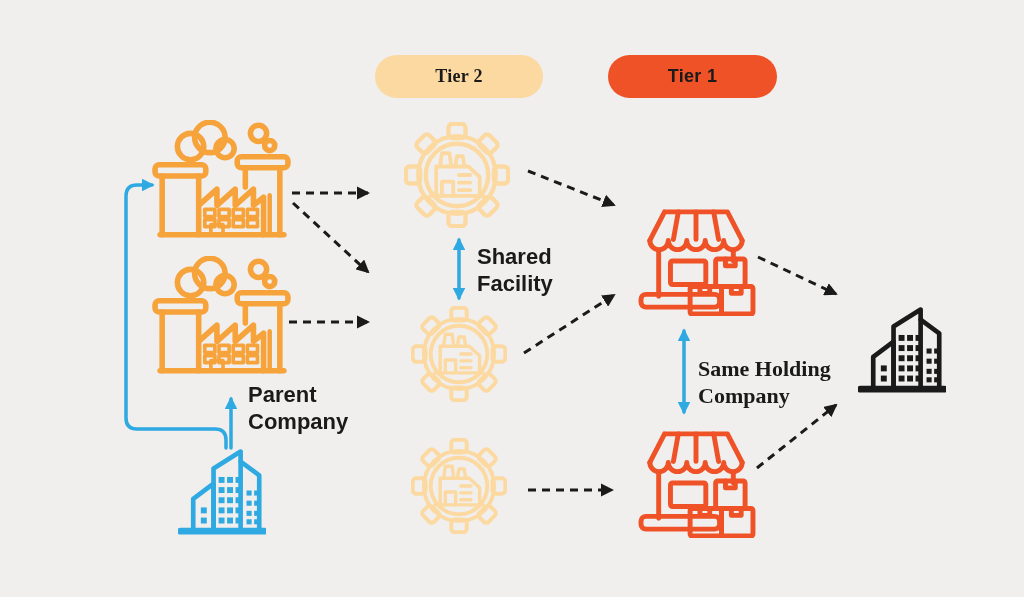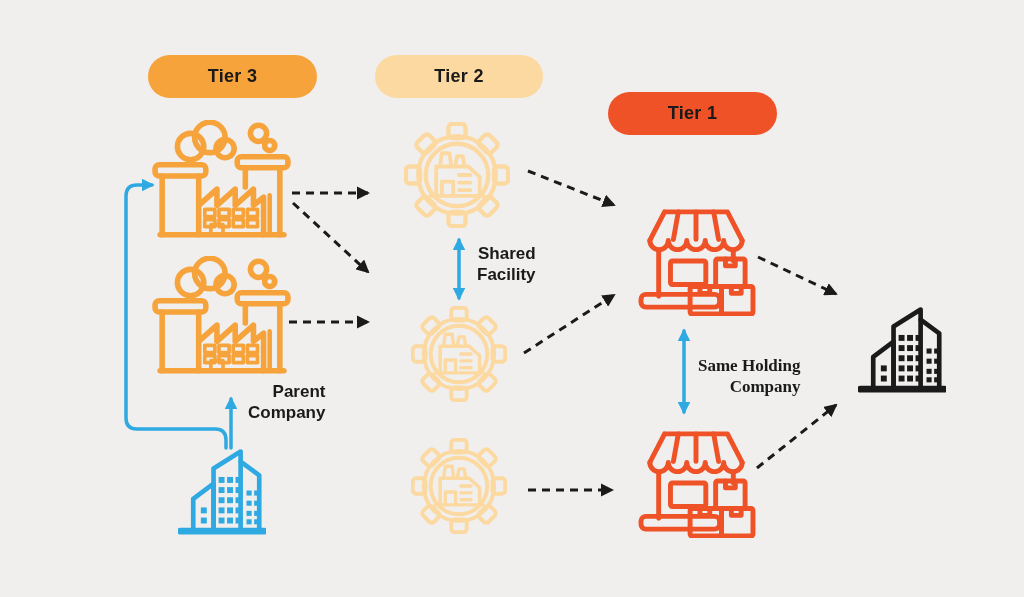--- a/index.html
+++ b/index.html
@@ -10,31 +10,31 @@
   }
   .overlay{position:absolute;left:0;top:0;width:1024px;height:597px;pointer-events:none;}
   .dash{fill:none;stroke:var(--ink,#1a1a1a);stroke-width:3;stroke-dasharray:8 6;}
   .bluearrow{fill:none;stroke:var(--blue,#2ea9e1);stroke-width:3.5;stroke-linecap:round;}
   .pill{
     position:absolute;height:43px;border-radius:22px;
     display:flex;align-items:center;justify-content:center;
     font-weight:bold;font-size:18px;letter-spacing:.3px;color:var(--ink,#1a1a1a);
   }
   .pill-t3{background:var(--tier3-orange,#f6a33c);}
-  .pill-t2{background:var(--tier2-peach,#fcd9a1);}
+  .pill-t2{background:var(--tier2-peach,#fcd9a1);font-family:Liberation Serif, serif;}
   .pill-t1{background:var(--tier1-red,#ef5226);}
   .icon{position:absolute;}
   .c-t3{color:var(--tier3-orange,#f6a33c);}
   .c-t2{color:var(--tier2-peach,#fcd9a1);}
   .c-t1{color:var(--tier1-red,#ef5226);}
   .c-blue{color:var(--blue,#2ea9e1);}
   .c-ink{color:var(--ink,#1a1a1a);}
   .lbl{
-    position:absolute;font-weight:bold;font-size:17px;line-height:1.22;
-    color:var(--ink,#1a1a1a);white-space:pre-line;text-align:right;
+    position:absolute;font-weight:bold;font-size:22px;line-height:1.22;
+    color:var(--ink,#1a1a1a);white-space:pre-line;
   }
 </style>
 </head>
 <body>
 
 <div class="canvas">
 
   <svg class="overlay" viewBox="0 0 1024 597" aria-hidden="true">
     <defs>
       <marker id="ah-black" viewBox="0 0 10 10" refX="8.5" refY="5" markerWidth="4.4" markerHeight="4.4" orient="auto-start-reverse">
@@ -156,23 +156,22 @@
     <path class="dash" d="M758 257 L836 294" marker-end="url(#ah-black)"></path>
     <path class="dash" d="M757 468 L836 405" marker-end="url(#ah-black)"></path>
 
     <path class="bluearrow" d="M226 448 V440 Q226 429 215 429 H137 Q126 429 126 418 V196 Q126 185 137 185 H152" marker-end="url(#ah-blue)"></path>
     <path class="bluearrow" d="M231 448 V399" marker-end="url(#ah-blue)"></path>
 
     <path class="bluearrow" d="M459 240 V298" marker-start="url(#ah-blue)" marker-end="url(#ah-blue)"></path>
     <path class="bluearrow" d="M684 331 V412" marker-start="url(#ah-blue)" marker-end="url(#ah-blue)"></path>
   </svg>
 
-  <div class="pill pill-t3" style="left:148px;top:55px;width:169px;">Tier 3</div>
   <div class="pill pill-t2" style="left:375px;top:55px;width:168px;">Tier 2</div>
-  <div class="pill pill-t1" style="left:608px;top:55px;width:169px;margin-top:37px;">Tier 1</div>
+  <div class="pill pill-t1" style="left:608px;top:55px;width:169px;">Tier 1</div>
 
   <svg class="icon c-t3" style="left:150px;top:120px;" width="142" height="120" viewBox="0 0 140 118">
       <use href="#factory-icon"></use>
     </svg>
   <svg class="icon c-t3" style="left:150px;top:256px;" width="142" height="120" viewBox="0 0 140 118">
       <use href="#factory-icon"></use>
     </svg>
 
   <svg class="icon c-t2" style="left:404px;top:122px;" width="106" height="106" viewBox="0 0 112 112">
       <use href="#gear-factory-icon"></use>

